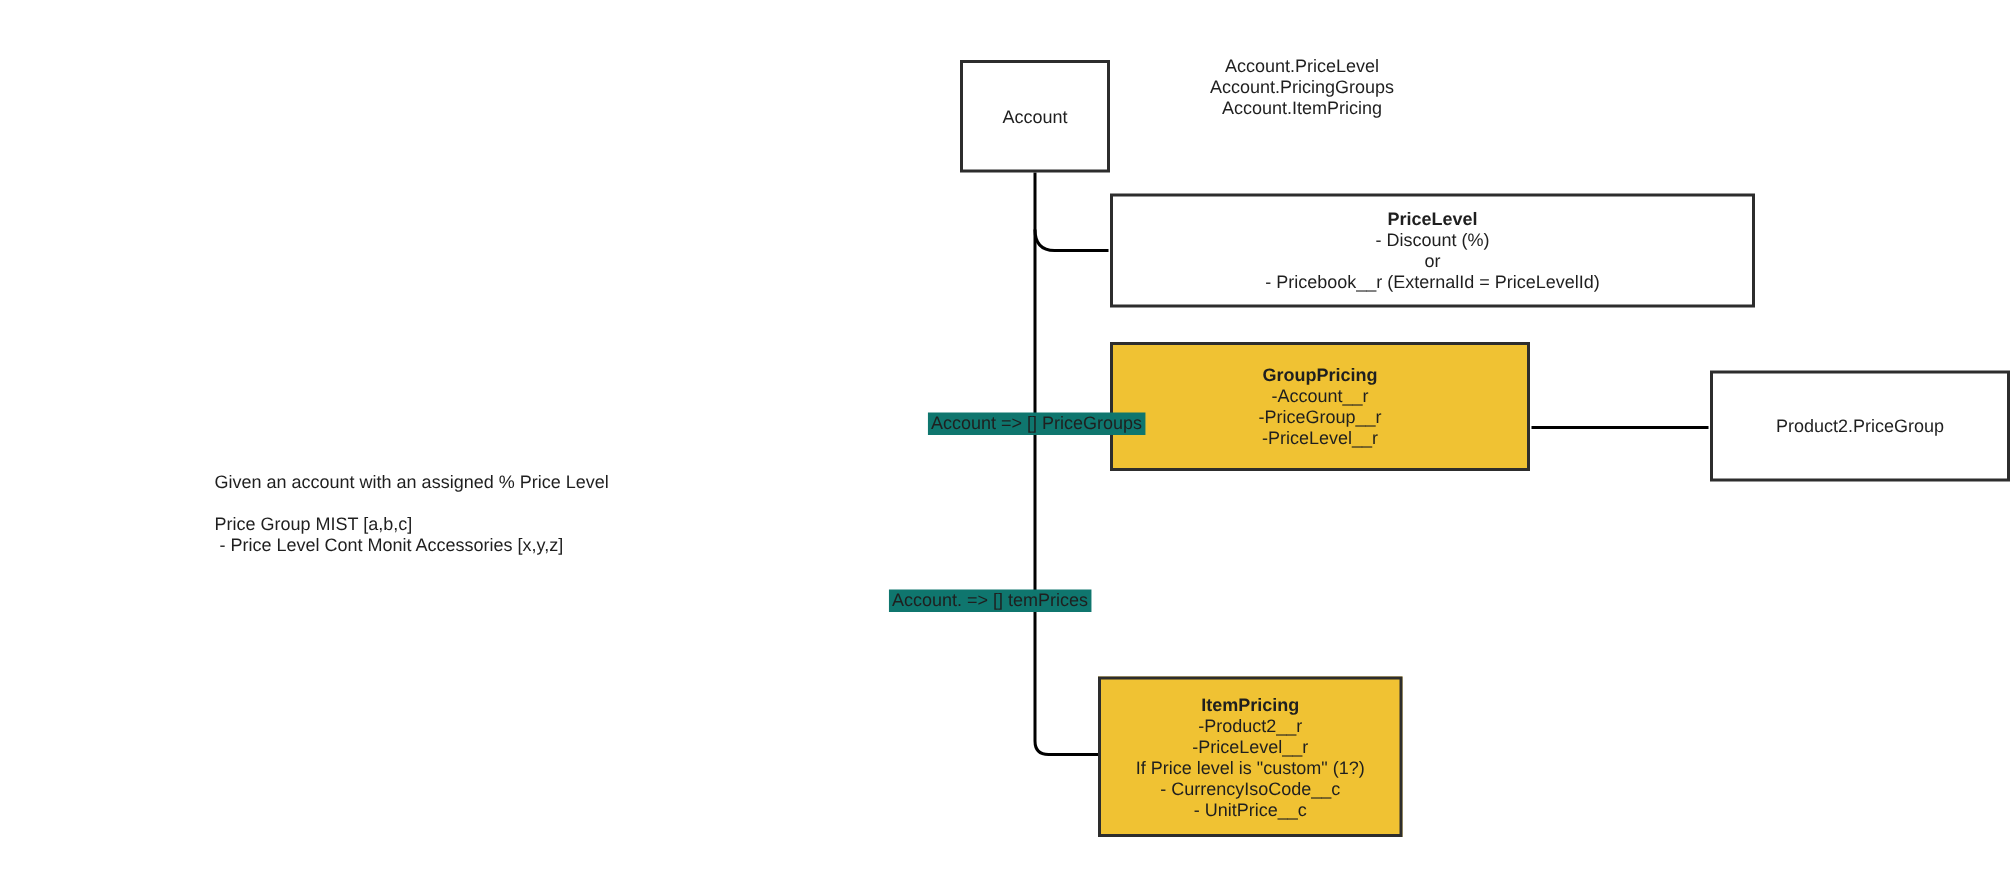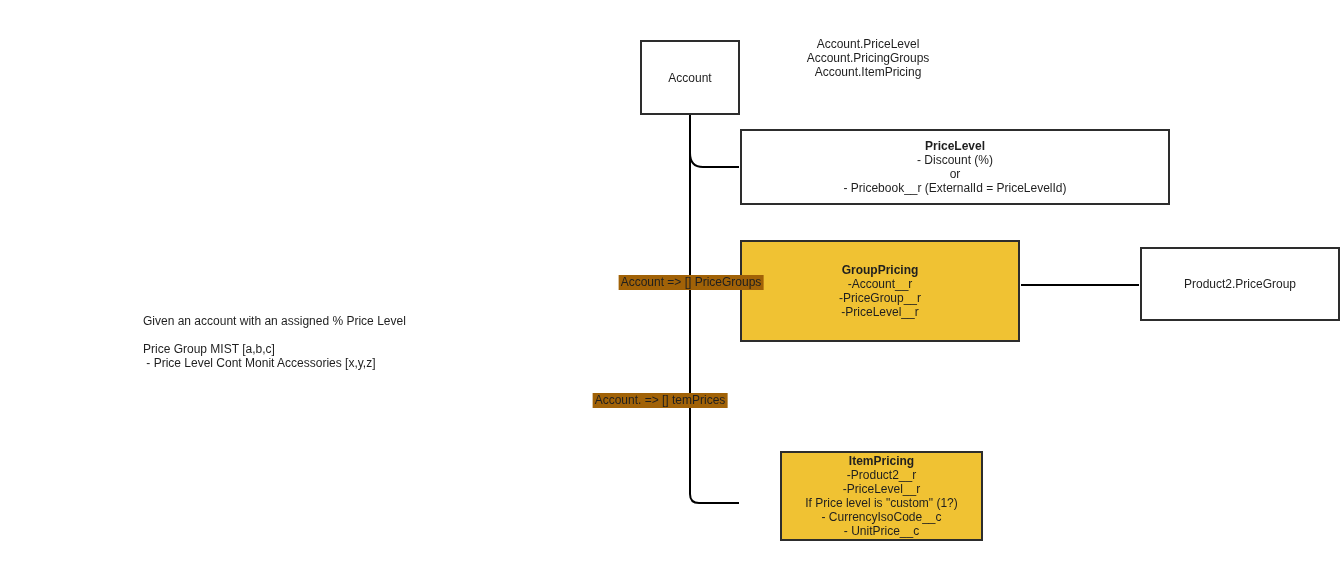--- a/index.html
+++ b/index.html
@@ -31,21 +31,21 @@
     justify-content: center;
     text-align: center;
     line-height: 14px;
   }
   .node.yellow { background: #F0C233; }
   .node-title { font-weight: bold; white-space: pre; }
   .node-line { white-space: pre; }
   .edge-label {
     position: absolute;
     transform: translateX(-50%);
-    background: #a16207;
+    background: #0f766e;
     padding: 0 2px;
     white-space: pre;
     line-height: 15px;
   }
   .note { position: absolute; line-height: 14px; }
   .note .note-line { height: 14px; white-space: pre; }
   .note.center { text-align: center; }
 </style>
 </head>
 <body>
@@ -62,32 +62,32 @@
     <div class="node-title" style="font-weight:normal">Account</div>
   </div>
 
   <div class="node" style="left:740px; top:129px; width:430px; height:76px;">
     <div class="node-title">PriceLevel</div>
     <div class="node-line">- Discount (%)</div>
     <div class="node-line">or</div>
     <div class="node-line">- Pricebook__r (ExternalId = PriceLevelId)</div>
   </div>
 
-  <div class="node yellow" style="left:740px; top:240px; width:280px; height:102px;">
+  <div class="node yellow" style="left:740px; top:228px; width:280px; height:86px;">
     <div class="node-title">GroupPricing</div>
     <div class="node-line">-Account__r</div>
     <div class="node-line">-PriceGroup__r</div>
     <div class="node-line">-PriceLevel__r</div>
   </div>
 
   <div class="node" style="left:1140px; top:247px; width:200px; height:74px;">
     <div class="node-title" style="font-weight:normal">Product2.PriceGroup</div>
   </div>
 
-  <div class="node yellow" style="left:780px; top:451px; width:203px; height:90px;">
+  <div class="node yellow" style="left:732px; top:451px; width:203px; height:107px;">
     <div class="node-title">ItemPricing</div>
     <div class="node-line">-Product2__r</div>
     <div class="node-line">-PriceLevel__r</div>
     <div class="node-line">If Price level is "custom" (1?)</div>
     <div class="node-line">- CurrencyIsoCode__c</div>
     <div class="node-line">- UnitPrice__c</div>
   </div>
 
   <div class="edge-label" style="left:691px; top:275px;">Account =&gt; [] PriceGroups</div>
   <div class="edge-label" style="left:660px; top:393px;">Account. =&gt; [] temPrices</div>

